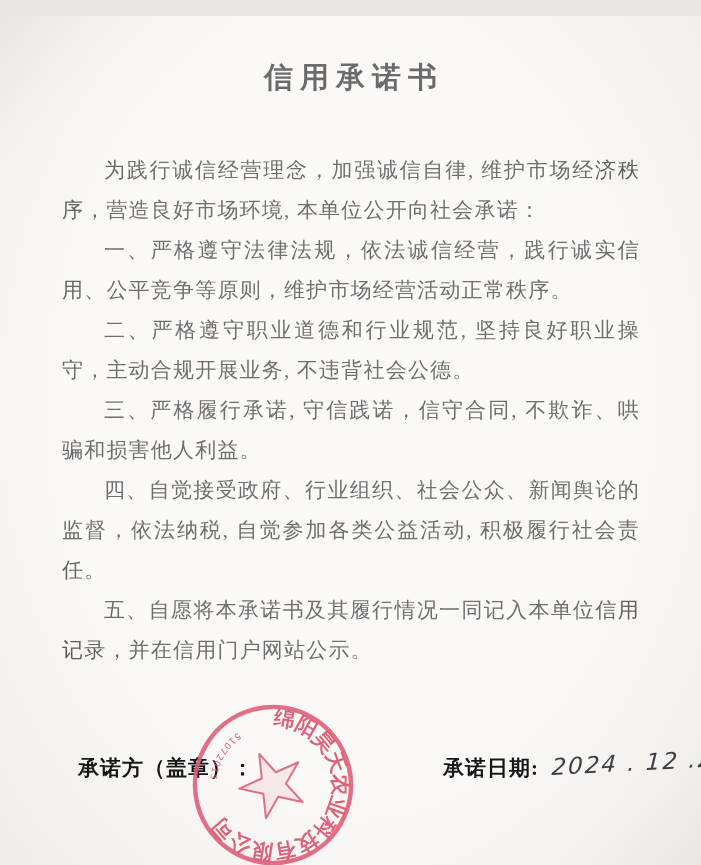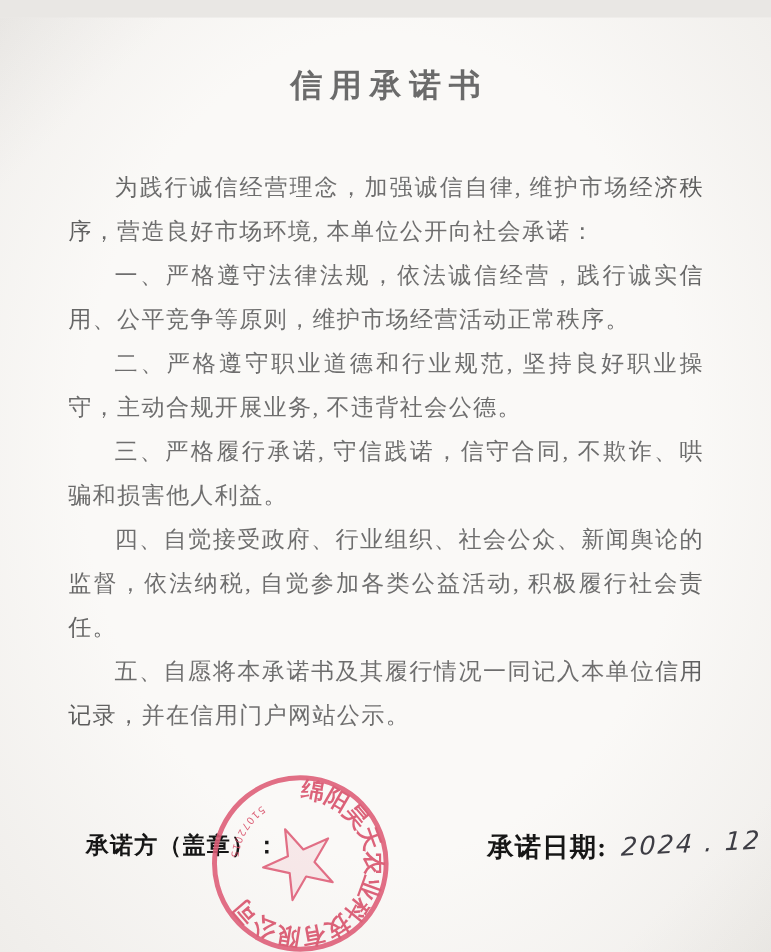--- a/index.html
+++ b/index.html
@@ -55,21 +55,21 @@
     letter-spacing: 1px;
     color: #161616;
   }
   .date-block {
     position: absolute;
     left: 443px;
     top: 0;
     white-space: nowrap;
   }
   .date-label {
-    font-size: 24px;
+    font-size: 21px;
     font-weight: bold;
     letter-spacing: 1px;
     color: #161616;
   }
   .date-value {
     display: inline-block;
     margin-left: 8px;
     font-family: "DejaVu Sans", sans-serif;
     font-style: italic;
     font-size: 23px;

